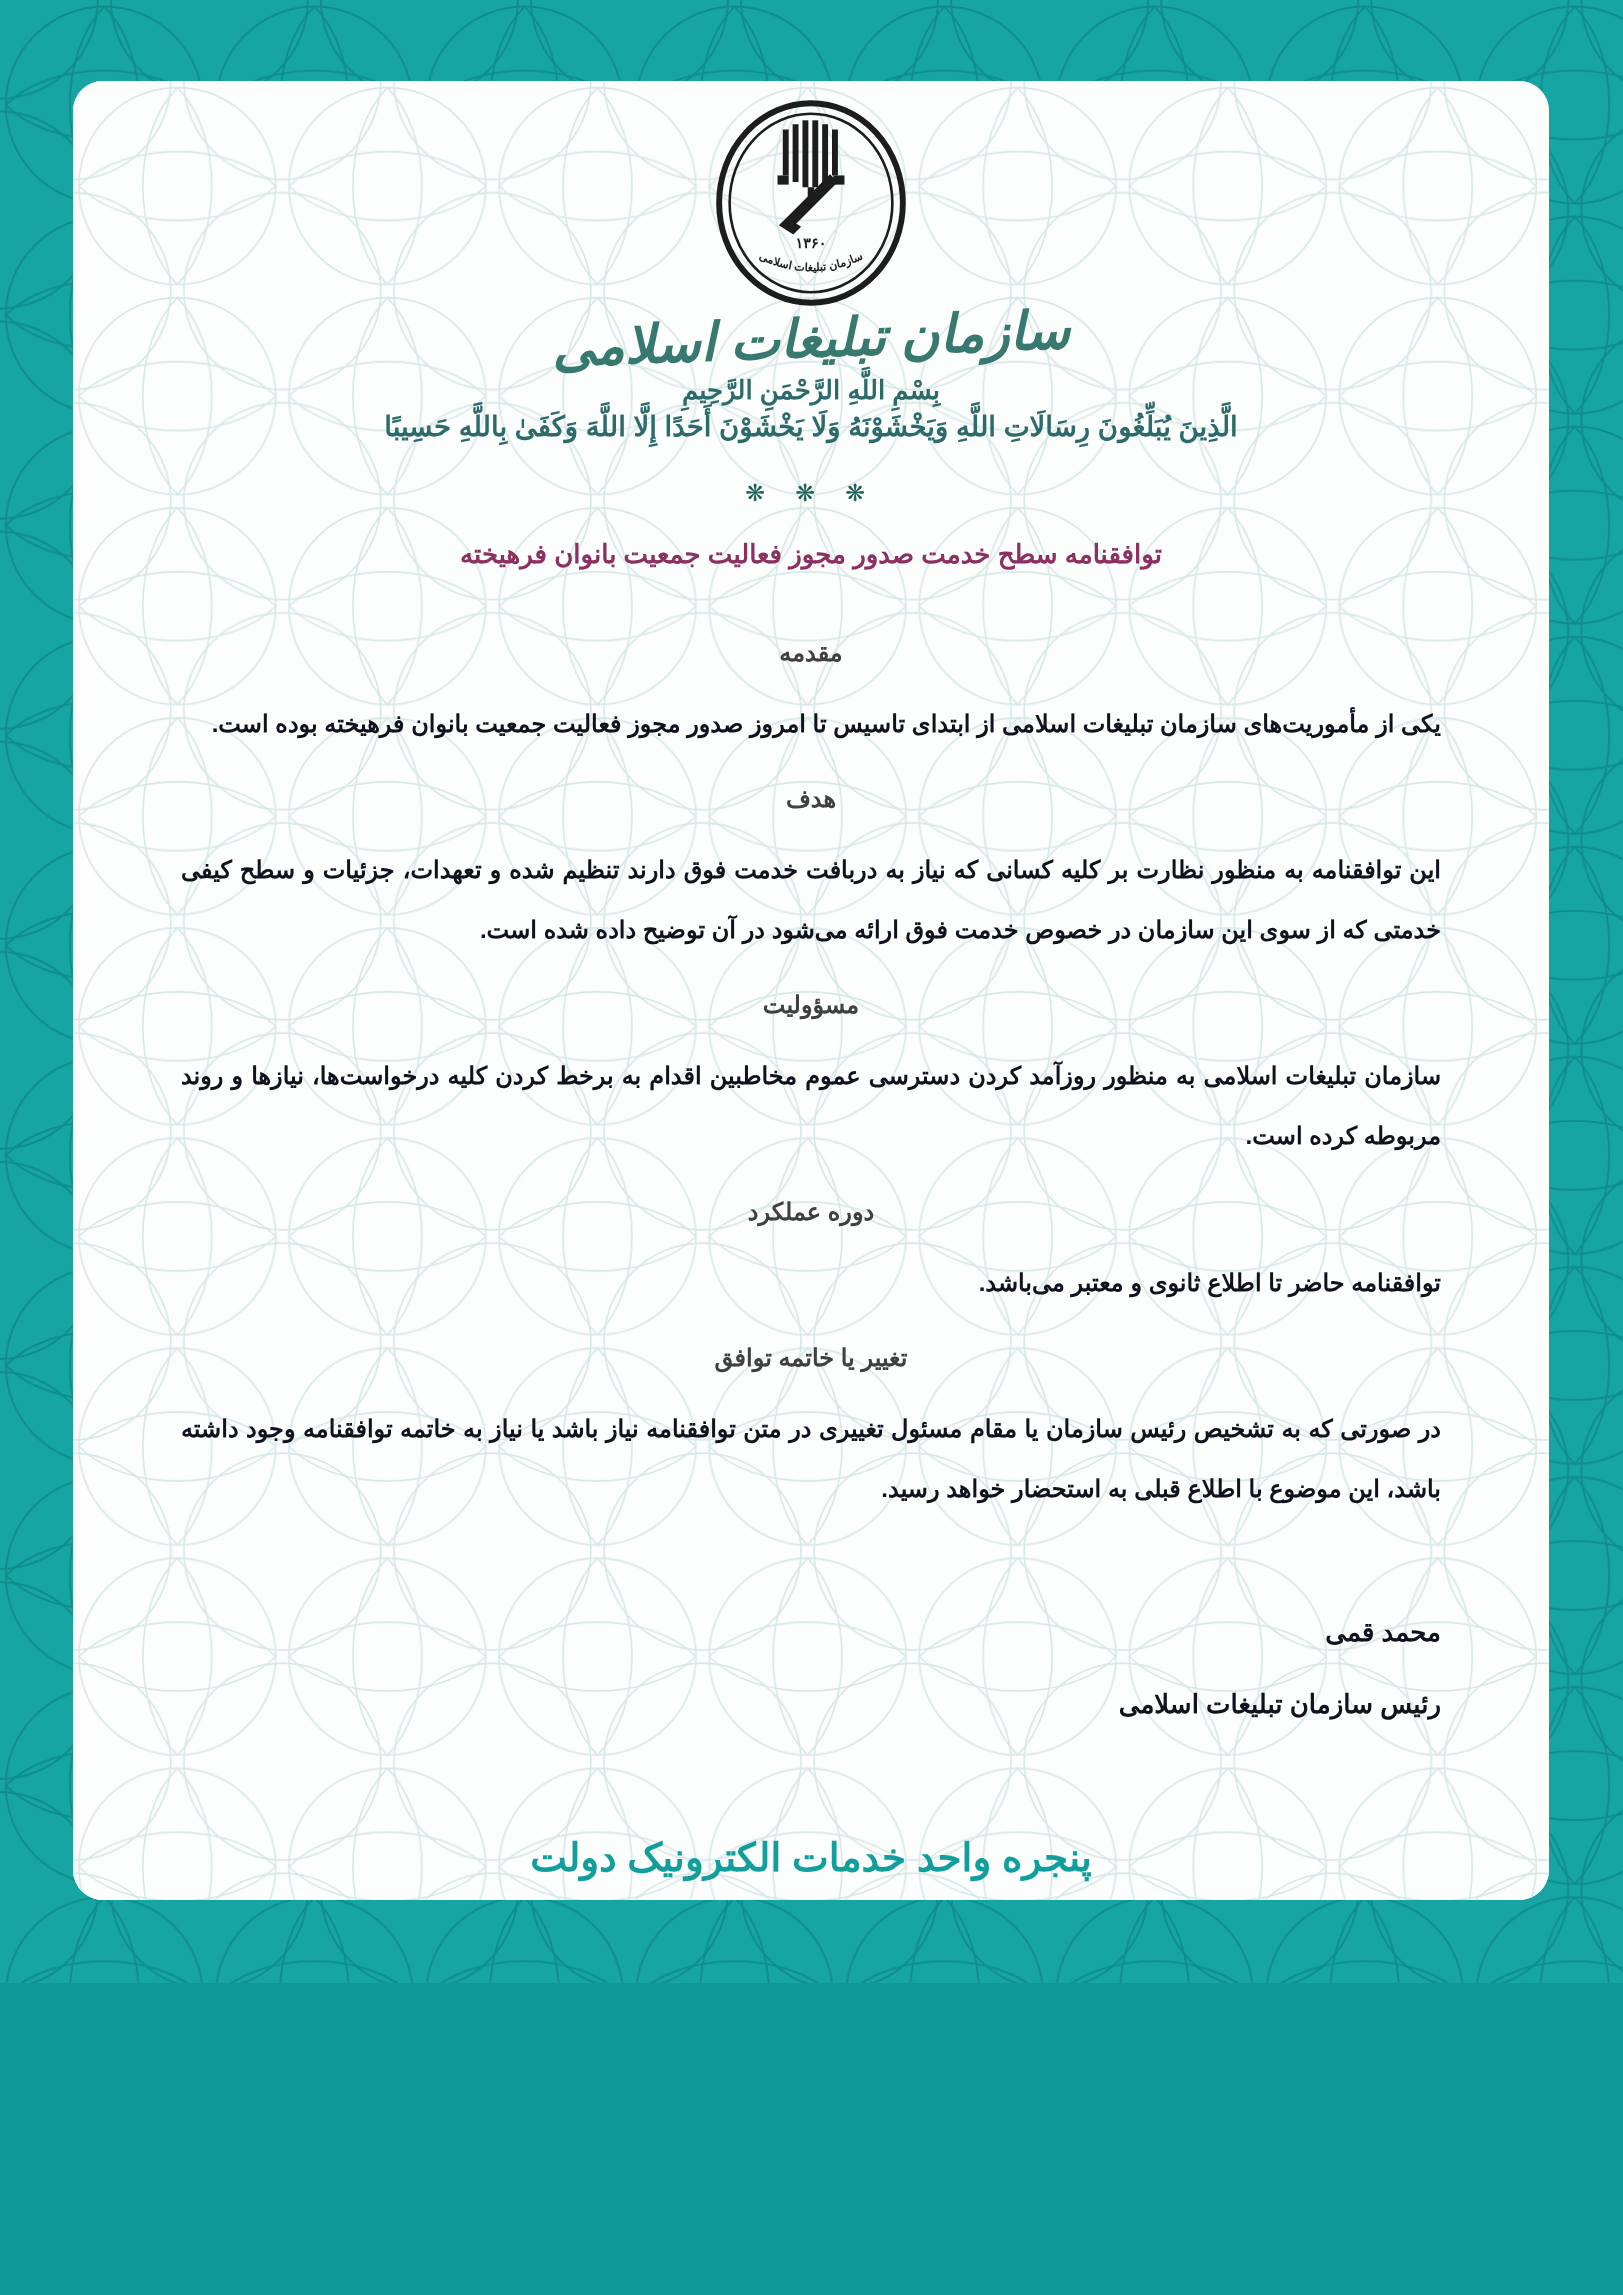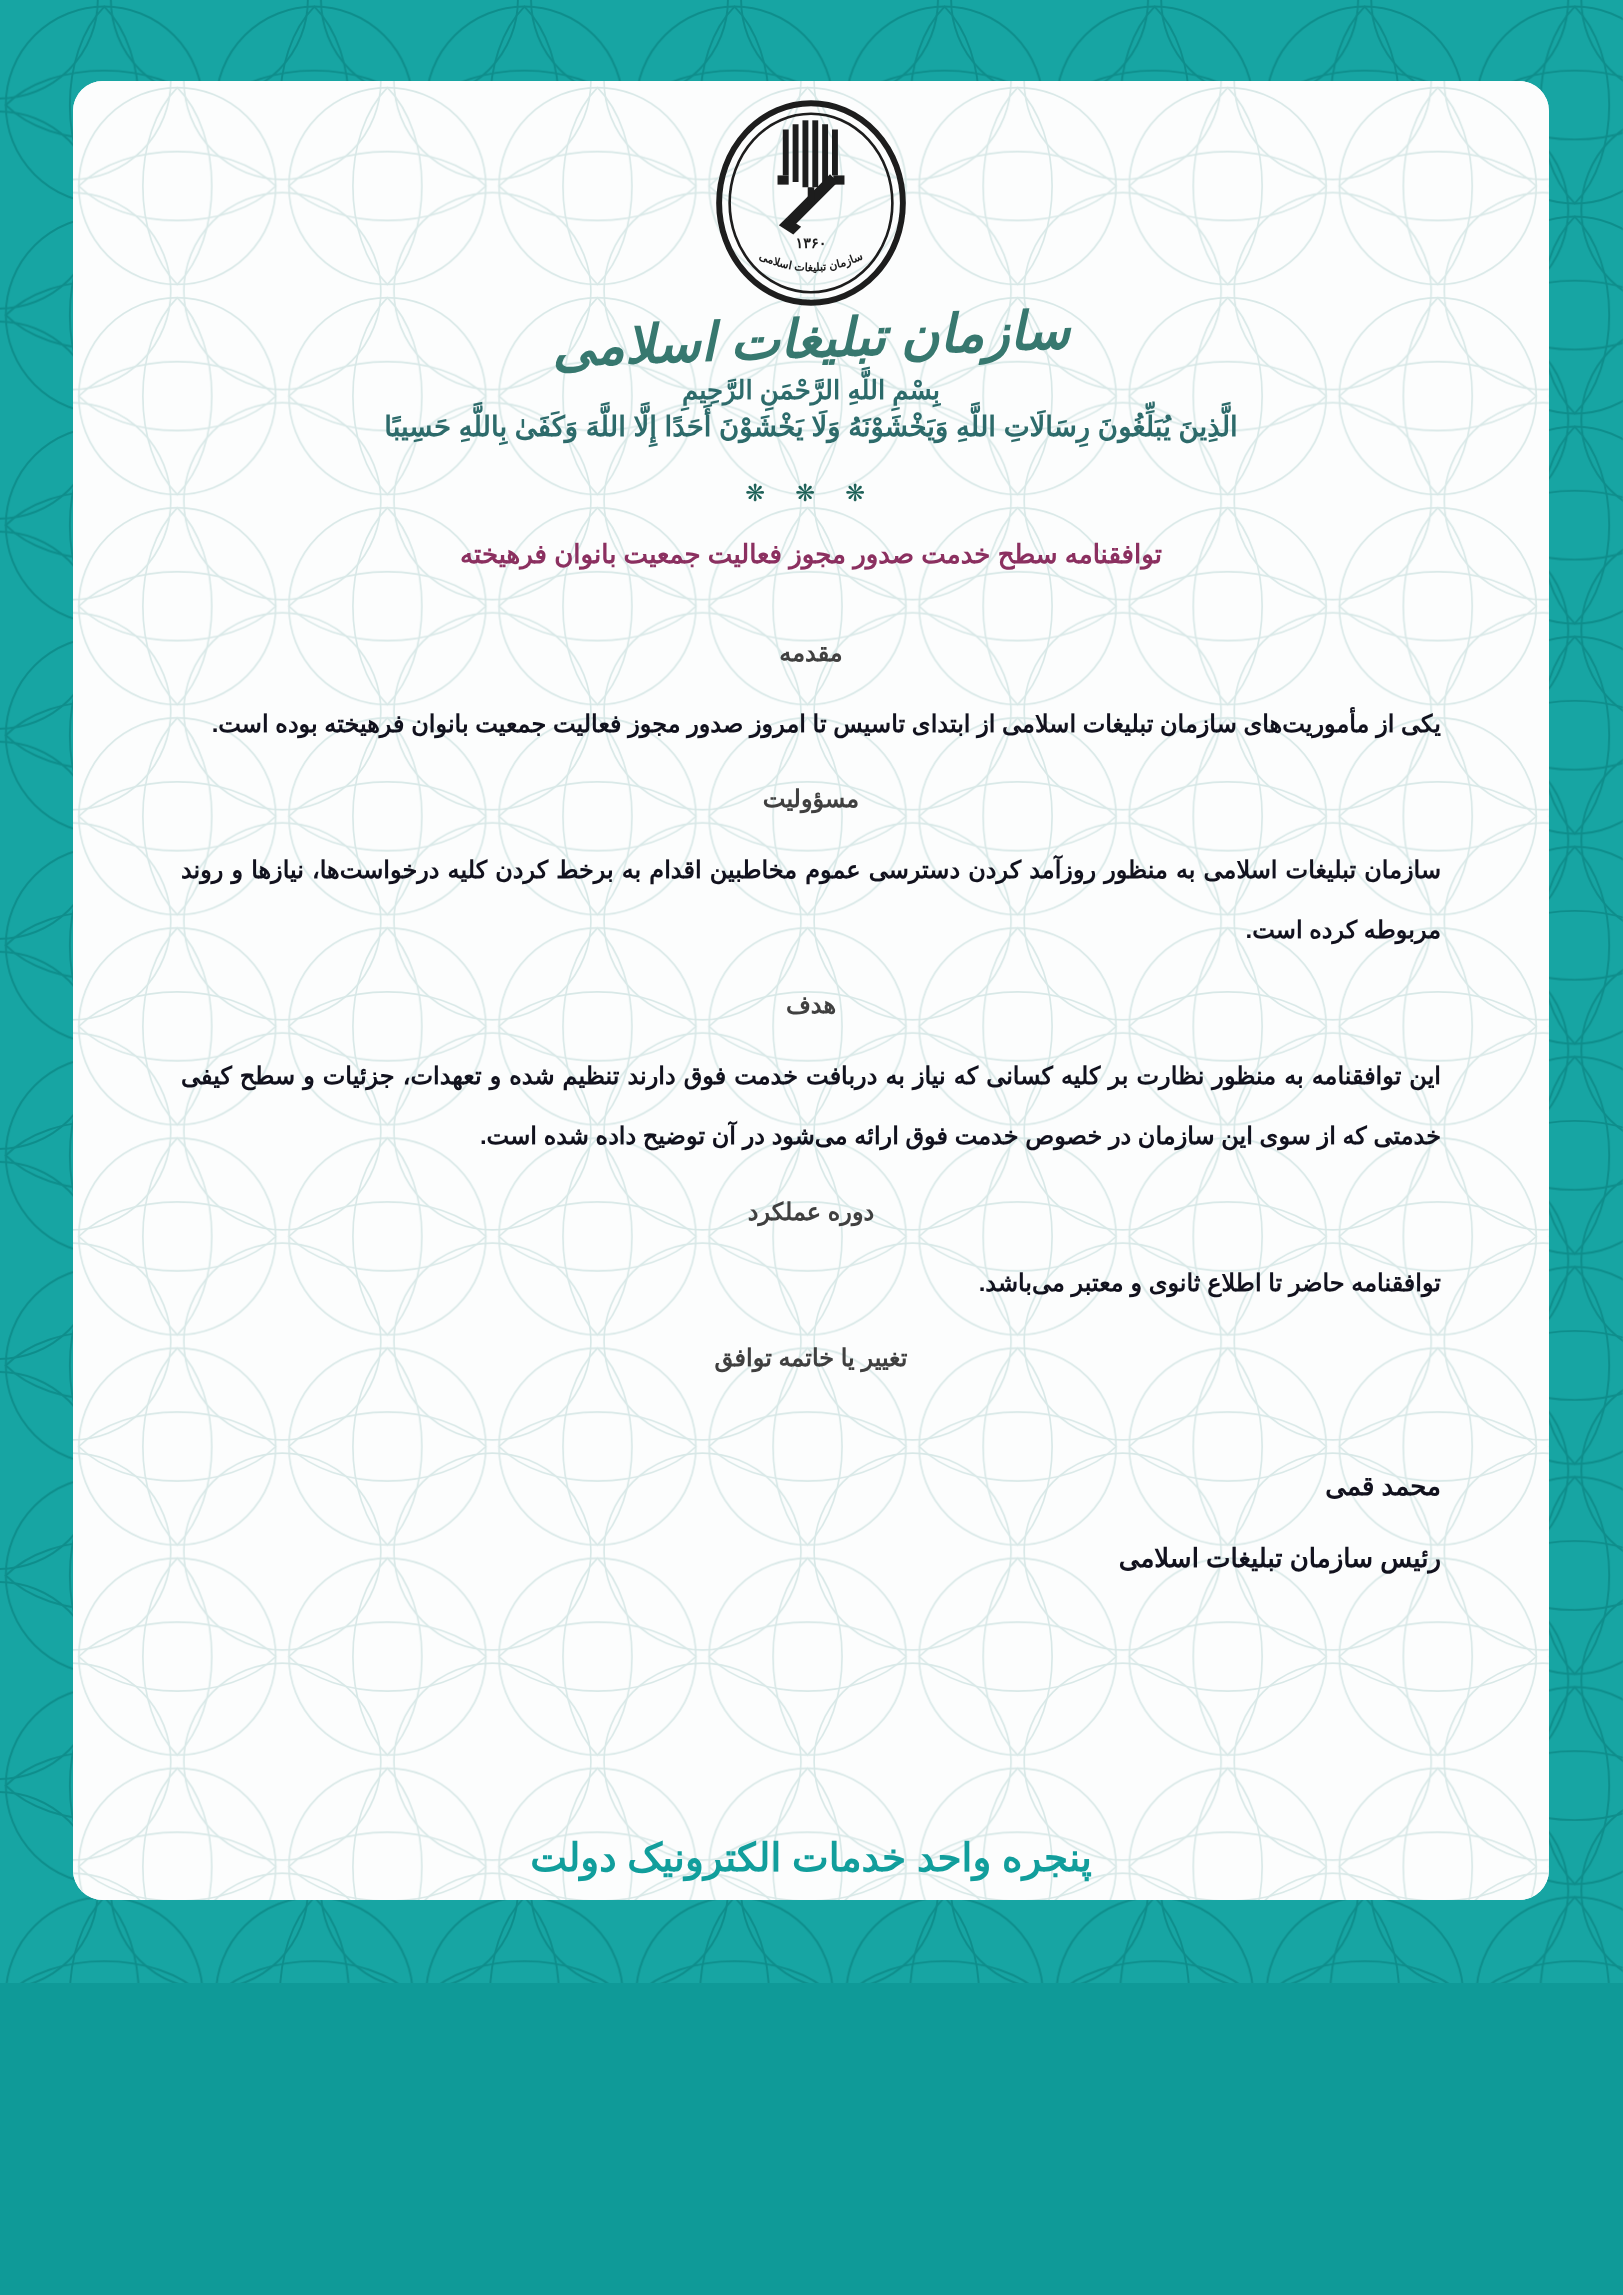--- a/index.html
+++ b/index.html
@@ -183,37 +183,38 @@
       <div class="separator">❋ ❋ ❋</div>
 
       <div class="doc-title">توافقنامه سطح خدمت صدور مجوز فعالیت جمعیت بانوان فرهیخته</div>
 
       <div class="section first">
         <div class="heading">مقدمه</div>
         <div class="body">یکی از مأموریت‌های سازمان تبلیغات اسلامی از ابتدای تاسیس تا امروز صدور مجوز فعالیت جمعیت بانوان فرهیخته بوده است.</div>
       </div>
 
       <div class="section">
+        <div class="heading">هدف</div>
+        <div class="body">این توافقنامه به منظور نظارت بر کلیه کسانی که نیاز به دربافت خدمت فوق دارند تنظیم شده و تعهدات، جزئیات و سطح کیفی خدمتی که از سوی این سازمان در خصوص خدمت فوق ارائه می‌شود در آن توضیح داده شده است.</div>
+      </div>
+
+      <div class="section">
         <div class="heading">مسؤولیت</div>
         <div class="body">سازمان تبلیغات اسلامی به منظور روزآمد کردن دسترسی عموم مخاطبین اقدام به برخط کردن کلیه درخواست‌ها، نیازها و روند مربوطه کرده است.</div>
       </div>
 
-      <div class="section">
-        <div class="heading">هدف</div>
-        <div class="body">این توافقنامه به منظور نظارت بر کلیه کسانی که نیاز به دربافت خدمت فوق دارند تنظیم شده و تعهدات، جزئیات و سطح کیفی خدمتی که از سوی این سازمان در خصوص خدمت فوق ارائه می‌شود در آن توضیح داده شده است.</div>
-      </div>
-
 
       <div class="section">
         <div class="heading">دوره عملکرد</div>
         <div class="body">توافقنامه حاضر تا اطلاع ثانوی و معتبر می‌باشد.</div>
       </div>
 
       <div class="section">
         <div class="heading">تغییر یا خاتمه توافق</div>
+        <div class="body">در صورتی که به تشخیص رئیس سازمان یا مقام مسئول تغییری در متن توافقنامه نیاز باشد یا نیاز به خاتمه توافقنامه وجود داشته باشد، این موضوع با اطلاع قبلی به استحضار خواهد رسید.</div>
       </div>
 
       <div class="signature">
         <div class="name">محمد قمی</div>
         <div class="role">رئیس سازمان تبلیغات اسلامی</div>
       </div>
 
       <div class="footer-line">پنجره واحد خدمات الکترونیک دولت</div>
 
     </div>

